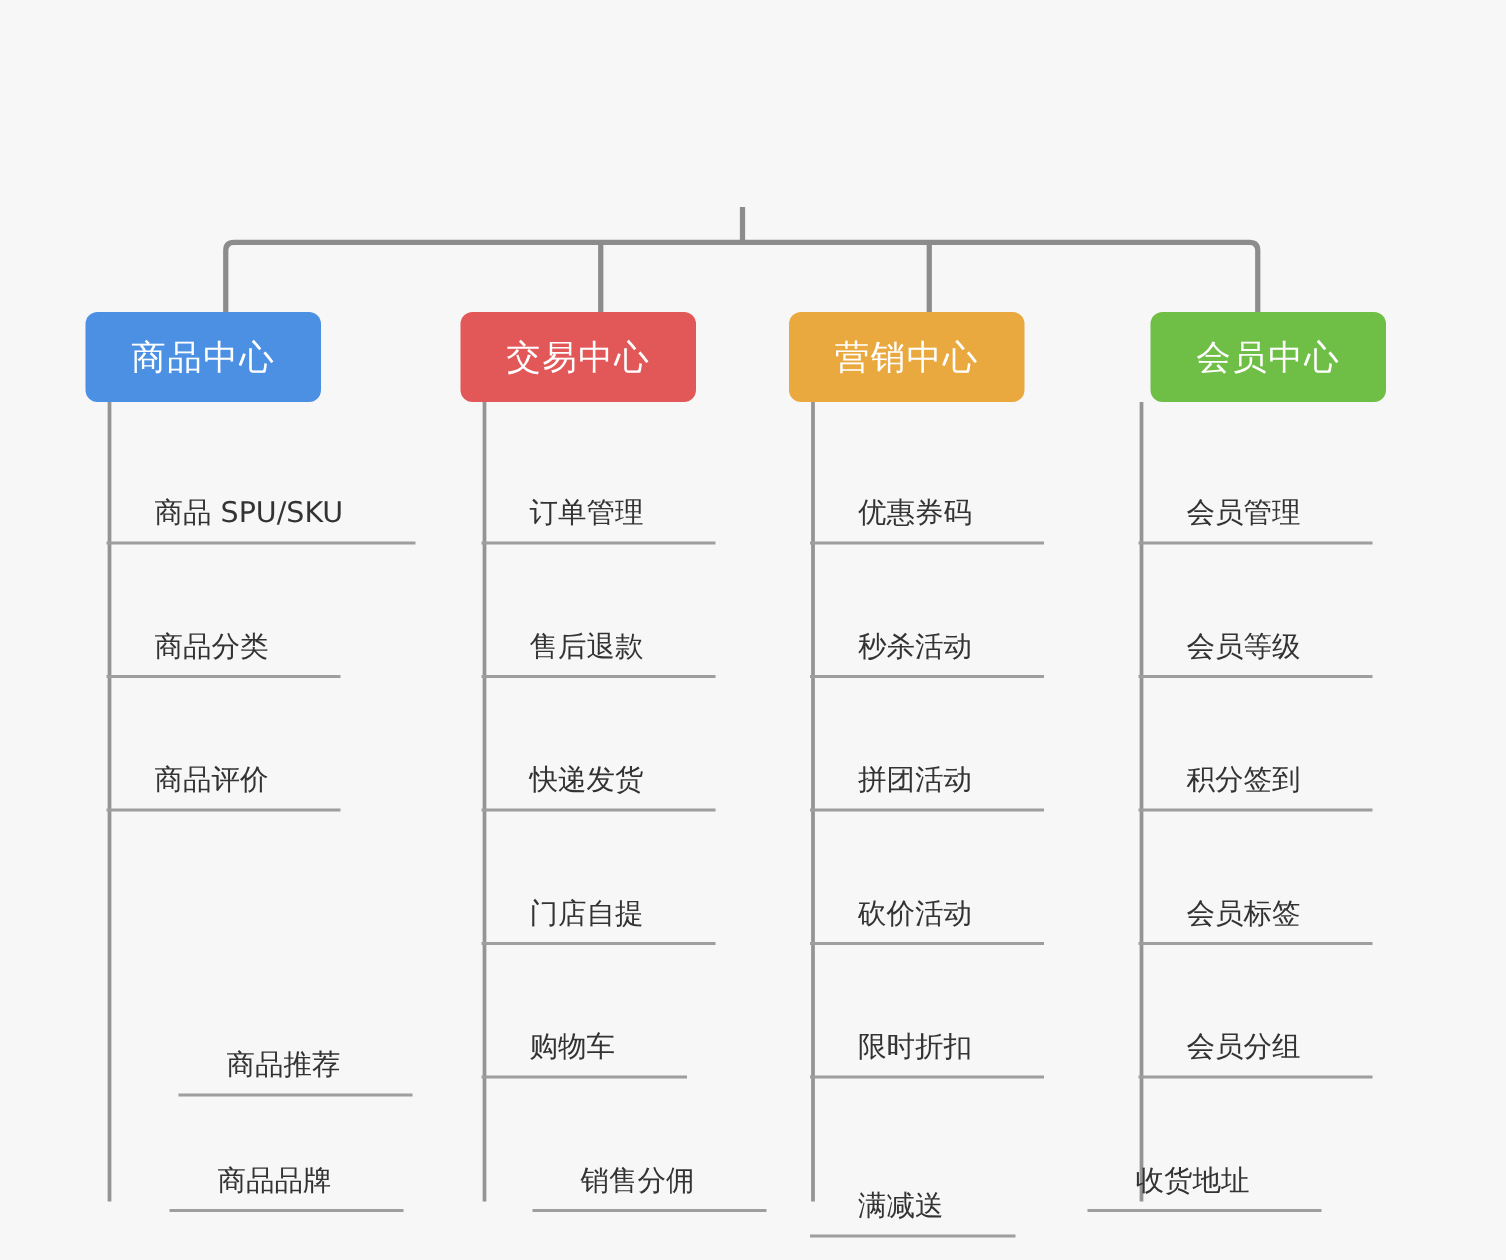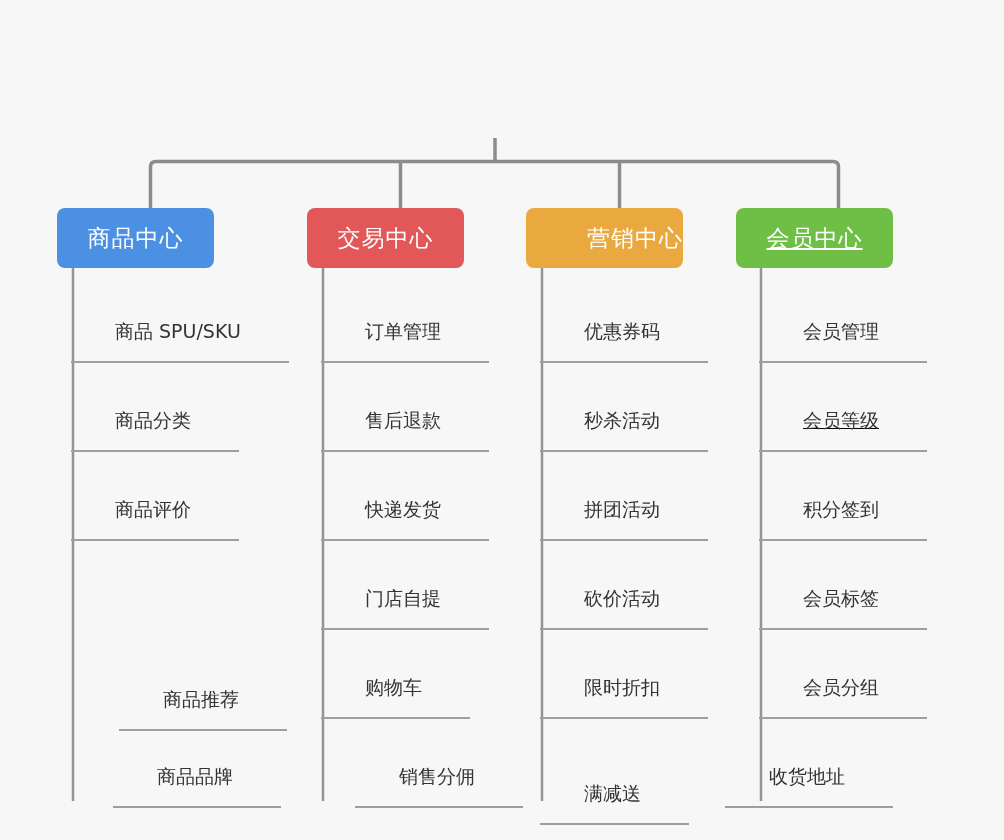--- a/index.html
+++ b/index.html
@@ -33,22 +33,22 @@
   .branch-box {
     position:absolute; top:208px; width:157px; height:60px;
     border-radius:8px; display:flex; align-items:center; justify-content:center;
     color:#ffffff; font-size:23px; letter-spacing:1px;
     z-index:2; box-sizing:border-box;
   }
 
   
   .item {
     position:absolute; height:46px;
-    display:flex; align-items:center;
-    padding:0 48px 7px 44px;
+    display:flex; align-items:flex-end;
+    padding:0 48px 7px 32px;
     border-bottom:2px solid #9e9e9e;
     box-sizing:content-box;
     white-space:nowrap;
     z-index:1;
   }
   .item-label { font-size:19px; color:#333333; line-height:1.2; }
 </style>
 </head>
 <body>
 
@@ -68,24 +68,24 @@
     <path class="trunk" d="M761,268 V801"></path>
   </svg>
 
 
   <div class="branch-box" style="left: 57px; background-color: rgb(75, 144, 226);">
       <span>商品中心</span>
     </div>
   <div class="branch-box" style="left: 307px; background-color: rgb(226, 87, 87);">
       <span>交易中心</span>
     </div>
-  <div class="branch-box" style="left: 526px; background-color: rgb(234, 169, 63); justify-content: flex-end;">
+  <div class="branch-box" style="left: 526px; background-color: rgb(234, 169, 63);">
       <span>营销中心</span>
     </div>
-  <div class="branch-box" style="left: 736px; background-color: rgb(111, 190, 69); text-decoration: underline;">
+  <div class="branch-box" style="left: 767px; background-color: rgb(111, 190, 69);">
       <span>会员中心</span>
     </div>
 
   <div class="item" style="left:71px;top:308px;">
       <span class="item-label">商品 SPU/SKU</span>
     </div>
   <div class="item" style="left:71px;top:397px;">
       <span class="item-label">商品分类</span>
     </div>
   <div class="item" style="left:71px;top:486px;">
@@ -132,21 +132,21 @@
   <div class="item" style="left:540px;top:664px;">
       <span class="item-label">限时折扣</span>
     </div>
   <div class="item" style="left:540px;top:770px;">
       <span class="item-label">满减送</span>
     </div>
 
   <div class="item" style="left:759px;top:308px;">
       <span class="item-label">会员管理</span>
     </div>
-  <div class="item" style="left:759px;top:397px;text-decoration:underline;">
+  <div class="item" style="left:759px;top:397px;">
       <span class="item-label">会员等级</span>
     </div>
   <div class="item" style="left:759px;top:486px;">
       <span class="item-label">积分签到</span>
     </div>
   <div class="item" style="left:759px;top:575px;">
       <span class="item-label">会员标签</span>
     </div>
   <div class="item" style="left:759px;top:664px;">
       <span class="item-label">会员分组</span>

